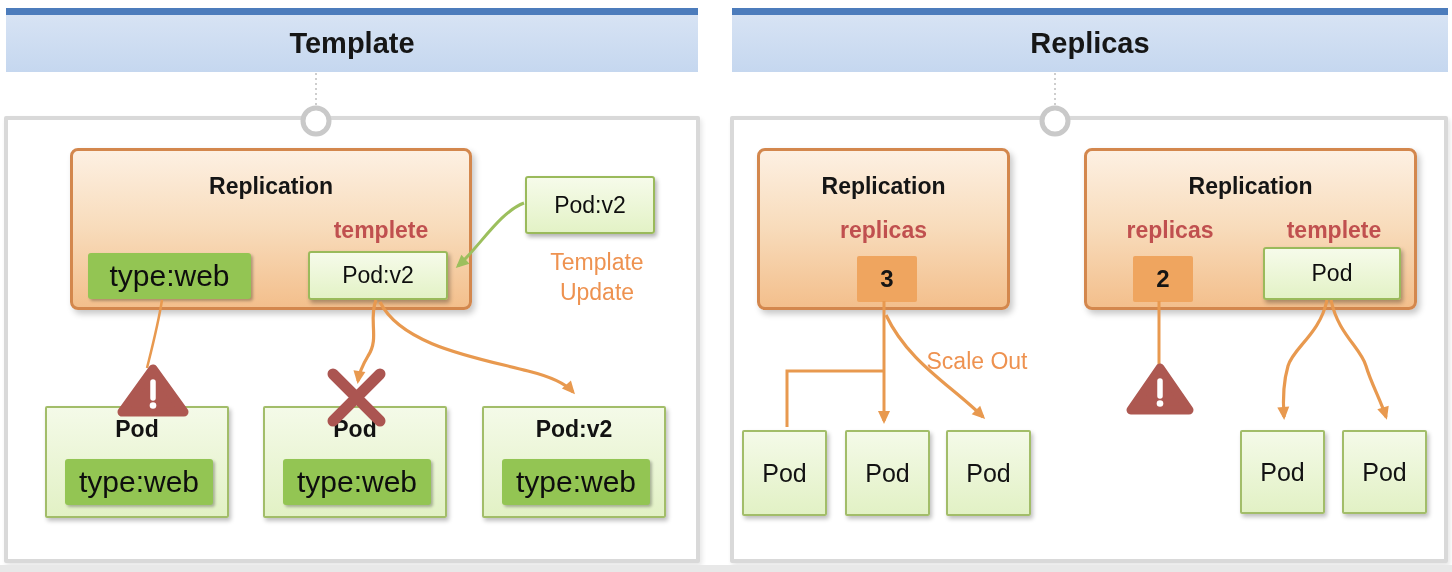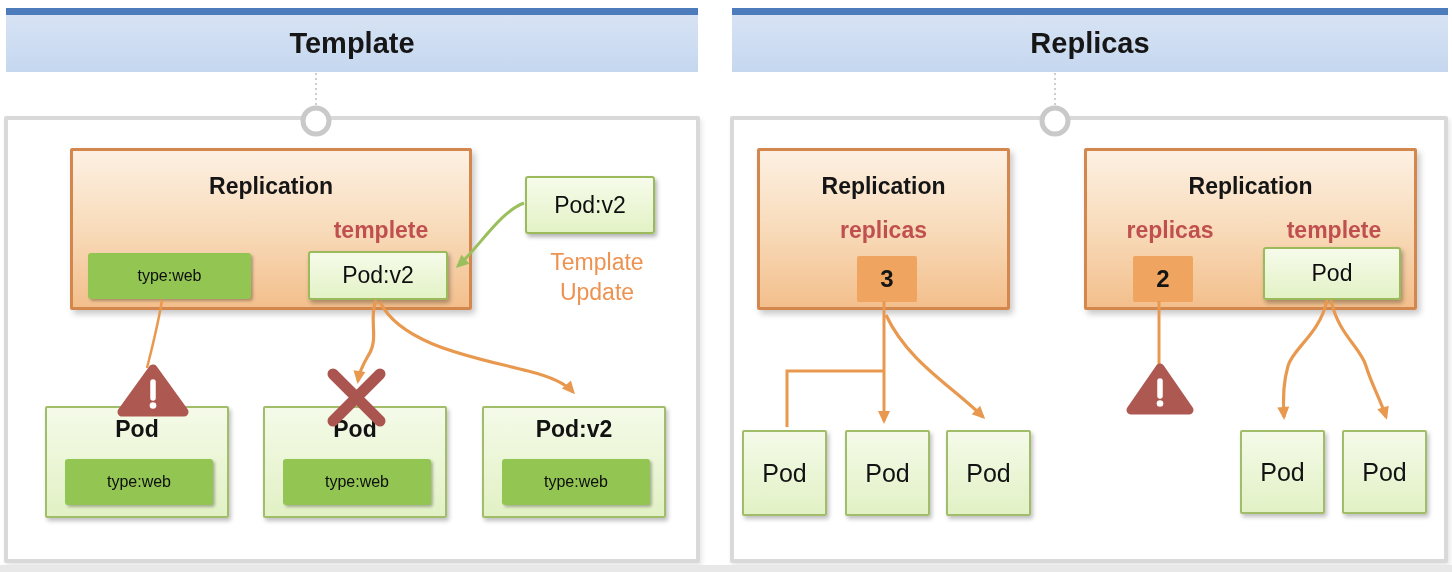--- a/index.html
+++ b/index.html
@@ -8,31 +8,31 @@
   .stage{position:relative;width:1452px;height:572px;background:#ffffff;}
 
   .hdr{position:absolute;box-sizing:border-box;border-top:7px solid #4c7cbc;
        background:linear-gradient(180deg,#d7e3f4 0%,#c5d7ef 100%);
        display:flex;align-items:center;justify-content:center;
        font-weight:bold;font-size:29px;color:#161616;}
 
   .frame{position:absolute;box-sizing:border-box;border:4px solid #d9d9d9;
          background:#ffffff;border-radius:2px;box-shadow:2px 3px 5px rgba(0,0,0,0.10);}
 
-  .repl{position:absolute;box-sizing:border-box;border:3px solid #d3874d;border-radius:2px;
+  .repl{position:absolute;box-sizing:border-box;border:3px solid #d3874d;border-radius:8px;
         background:linear-gradient(180deg,#fdf0e2 0%,#f8dcbc 48%,#f3bf8c 100%);
         box-shadow:3px 4px 6px rgba(0,0,0,0.22);}
   .repl-title{position:absolute;left:0;right:0;text-align:center;
               font-weight:bold;font-size:23px;color:#151515;}
   .field-label{position:absolute;text-align:center;font-weight:bold;
                font-size:23px;color:#c0504f;}
 
   .pill{position:absolute;background:#93c553;border-radius:3px;
         display:flex;align-items:center;justify-content:center;
-        font-size:16px;color:#0e0e0e;box-shadow:2px 2px 3px rgba(0,0,0,0.28);}
+        font-size:30px;color:#0e0e0e;box-shadow:2px 2px 3px rgba(0,0,0,0.28);}
   .gbox{position:absolute;box-sizing:border-box;border:2px solid #9aba5b;border-radius:3px;
         background:linear-gradient(180deg,#f6fbea 0%,#e3f2c6 100%);
         display:flex;align-items:center;justify-content:center;
         font-size:23px;color:#0e0e0e;box-shadow:2px 3px 4px rgba(0,0,0,0.30);}
   .count{position:absolute;background:#efa55f;border-radius:2px;
          display:flex;align-items:center;justify-content:center;
          font-weight:bold;font-size:24px;color:#141414;}
 
   .caption{position:absolute;text-align:center;color:#ee9250;font-size:23px;line-height:30px;}
   .caption.deep{color:#df7d36;}
@@ -103,20 +103,21 @@
   </div>
 
   <div class="repl" style="left:1084px;top:148px;width:333px;height:162px;">
     <div class="repl-title" style="top:22px;">Replication</div>
     <div class="field-label" style="left:8px;top:66px;width:150px;">replicas</div>
     <div class="field-label" style="left:172px;top:66px;width:150px;">templete</div>
     <div class="count" style="left:46px;top:105px;width:60px;height:46px;">2</div>
     <div class="gbox" style="left:176px;top:96px;width:138px;height:53px;">Pod</div>
   </div>
 
+  <div class="caption" style="left:907px;top:346px;width:140px;">Scale Out</div>
 
   <div class="spod" style="left:742px;top:430px;width:85px;height:86px;">Pod</div>
   <div class="spod" style="left:845px;top:430px;width:85px;height:86px;">Pod</div>
   <div class="spod" style="left:946px;top:430px;width:85px;height:86px;">Pod</div>
 
   <div class="spod" style="left:1240px;top:430px;width:85px;height:84px;">Pod</div>
   <div class="spod" style="left:1342px;top:430px;width:85px;height:84px;">Pod</div>
 
   <div class="floor"></div>
 

